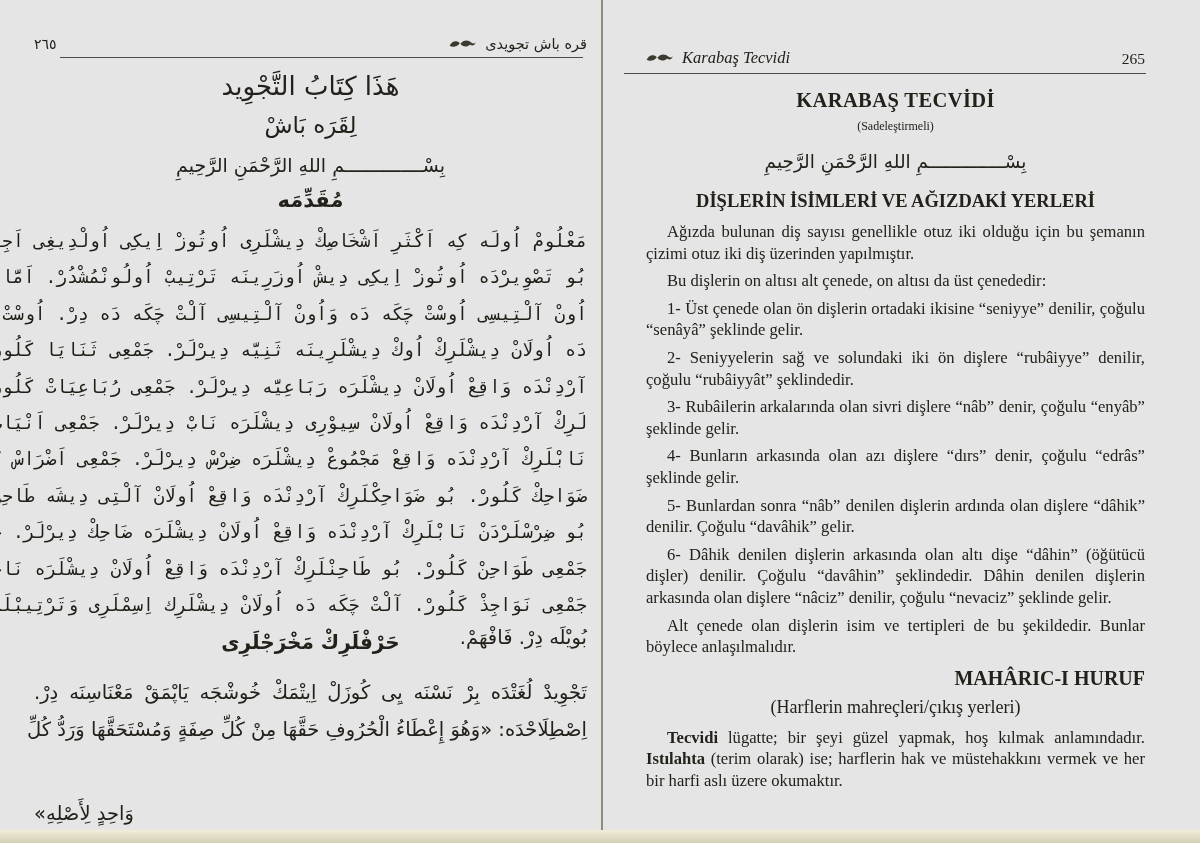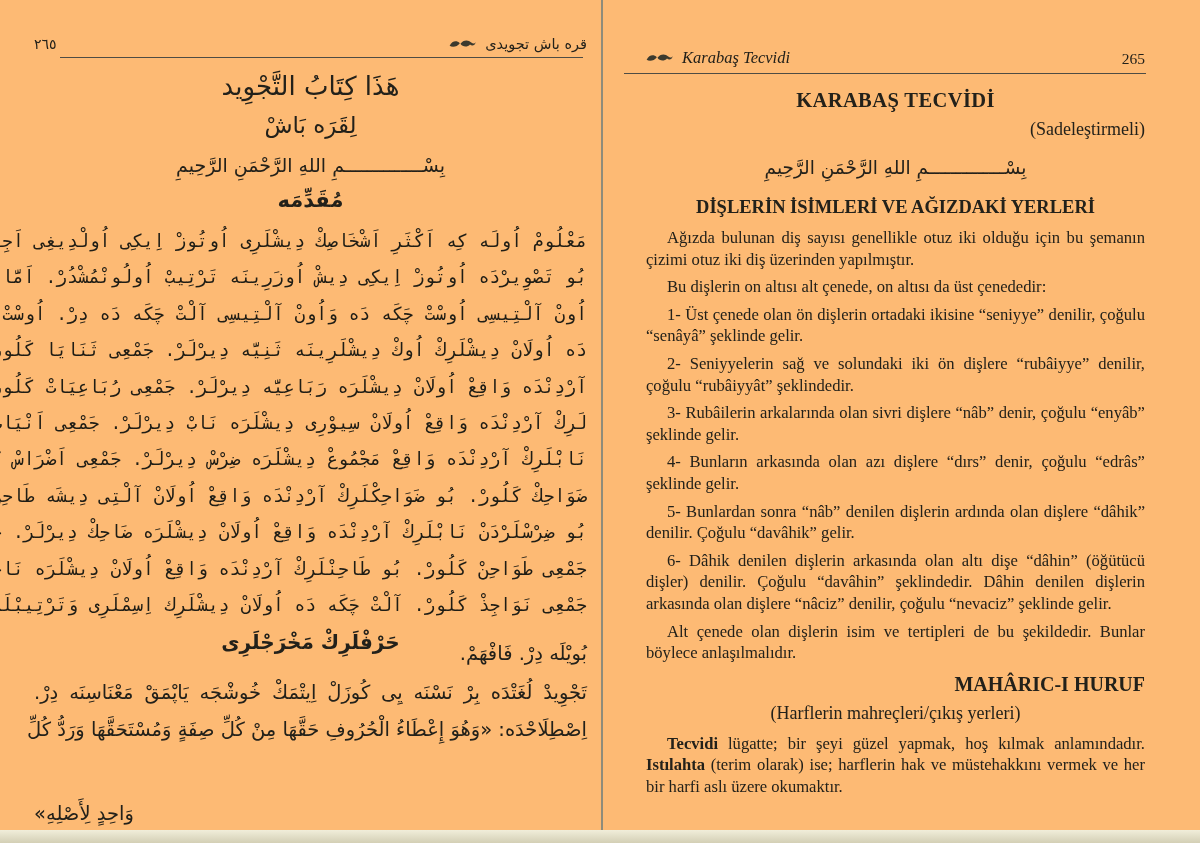--- a/index.html
+++ b/index.html
@@ -1,19 +1,19 @@
 <!DOCTYPE html>
 <html lang="tr"><head>
 <meta charset="utf-8">
 <style>
   html,body{margin:0;padding:0;}
   body{width:1200px;height:843px;overflow:hidden;}
   .spread{
     position:relative;width:1200px;height:843px;
-    background:#fdba74;color:#23211a;
+    background:#e5e5e5;color:#23211a;
     font-family:"Liberation Serif", serif;
   }
   .divider{position:absolute;left:601px;top:0;width:2px;height:843px;background:#8f8c7a;}
   .bottom-band{position:absolute;left:0;bottom:0;width:1200px;height:13px;
     background:linear-gradient(to bottom,#f1eeda 0%,#d3cfb5 100%);}
   .page{position:absolute;top:0;height:830px;box-sizing:border-box;}
   .page-left{left:0;width:601px;padding:0 14px 0 34px;}
   .page-right{left:603px;width:597px;padding:16px 55px 0 43px;}
 
   
@@ -35,27 +35,27 @@
   .lp-title1{font-size:26px;line-height:32px;}
   .lp-title2{font-size:23px;line-height:30px;margin-top:8px;}
   .basmala{font-size:19px;line-height:30px;margin-top:10px;text-align:center;}
   .lp-muqaddima{font-size:21px;font-weight:bold;margin-top:8px;}
   .ott-body{margin-top:12px;font-size:18px;color:#1f1d15;font-family:Liberation Mono, monospace;}
   .ott-line{line-height:36.4px;height:36.4px;text-align:justify;text-align-last:justify;
     direction:rtl;white-space:nowrap;}
   .heading-row{position:relative;height:38px;margin-top:2px;direction:rtl;}
   .sec-heading{position:absolute;left:0;right:0;top:4px;text-align:center;
     font-weight:bold;font-size:20px;}
-  .tail-line{position:absolute;right:0;top:16px;font-size:19.5px;}
+  .tail-line{position:absolute;right:0;top:0;font-size:19.5px;}
   .ott-close{margin-top:11px;font-size:19.5px;}
   .ott-close .ott-line-last{line-height:36.4px;height:36.4px;direction:rtl;text-align:left;margin-top:48px;}
 
   
   .rp-h1{text-align:center;font-size:20.5px;font-weight:bold;letter-spacing:.4px;margin-top:15px;}
-  .rp-sub{text-align:right;font-size:18px;margin-top:7px;font-family:Liberation Serif, serif;}
+  .rp-sub{text-align:center;font-size:12px;margin-top:7px;font-family:Liberation Serif, serif;}
   .rp-basmala{font-size:18.5px;margin-top:13px;}
   .rp-h2{text-align:center;font-size:18.5px;font-weight:bold;margin-top:14px;}
   .rp-body{margin-top:9px;}
   .rp-body p{font-size:16.6px;line-height:21.6px;text-align:justify;
     text-indent:21px;margin:0 0 6px 0;}
   .rp-h2b{text-align:right;font-size:20px;font-weight:bold;margin:9px 0 0 0;}
   .rp-sub2{text-align:center;font-size:18px;margin-top:7px;}
   .rp-final{margin-top:9px;}
   .rp-final b{font-weight:bold;}
 </style>

